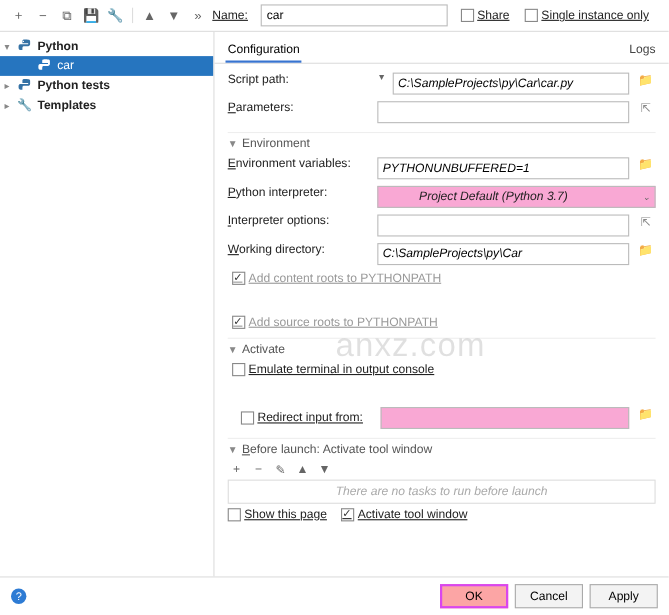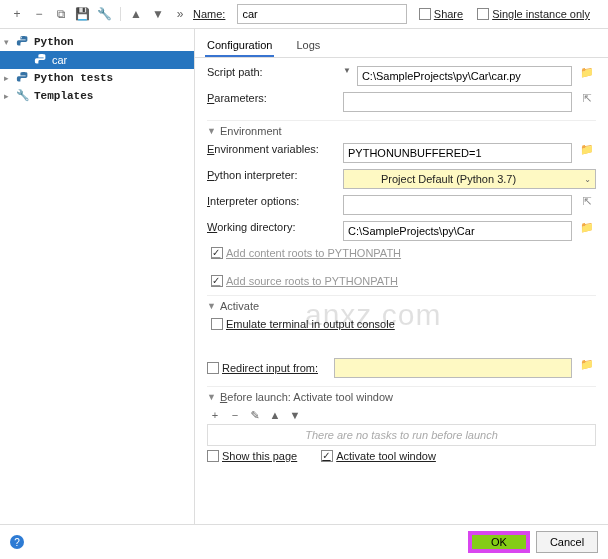--- a/index.html
+++ b/index.html
@@ -11,40 +11,40 @@
 .name-input { flex: 1; border: 1px solid #bbb; padding: 2px 4px; margin: 0 8px; height: 20px; }
 .cb { width: 12px; height: 12px; border: 1px solid #888; display: inline-block; vertical-align: middle; margin-right: 3px; background: #fff; }
 .cb.checked::after { content: "✓"; font-size: 10px; display: block; line-height: 10px; color: #333; }
 .cb-label { display: flex; align-items: center; margin-right: 10px; white-space: nowrap; cursor: pointer; text-decoration: underline; }
 .main { display: flex; height: 495px; }
 .tree { width: 195px; border-right: 1px solid #ddd; padding: 4px 0; overflow: auto; }
 .tree-item { display: flex; align-items: center; padding: 2px 4px; cursor: pointer; }
 .tree-item.selected { background: #2675bf; color: #fff; }
 .tree-item .arrow { width: 12px; color: #888; font-size: 9px; }
 .tree-item .py-ico { width: 14px; height: 14px; margin-right: 4px; }
-.tree-item.bold .tl { font-weight: bold; font-family: Liberation Mono, monospace; }
+.tree-item.bold .tl { font-weight: bold; }
 .right { flex: 1; display: flex; flex-direction: column; }
-.tabs { display: flex; border-bottom: 1px solid #ddd; padding: 6px 10px 0; gap: 20px; }
+.tabs { display: flex; border-bottom: 1px solid #ddd; padding: 6px 10px 0; gap: 20px; justify-content: space-between; }
 .tab { padding: 4px 2px; cursor: pointer; color: #444; }
 .tab.active { border-bottom: 2px solid #3874d0; color: #000; }
 .form { flex: 1; overflow: auto; padding: 8px 12px; position: relative; }
 .row { display: flex; margin-bottom: 6px; gap: 6px; }
 .lbl { width: 130px; }
 .u { text-decoration: underline; }
-.fld { flex: 1; border: 1px solid #bbb; height: 20px; padding: 2px 4px; background: #fff; }
-.fld.ro { background: #fef9c3; padding-left: 37px; }
+.fld { flex: 1; border: 1px solid #bbb; height: 20px; padding: 2px 4px; background: #fff; font-style: italic; }
+.fld.ro { background: #f9a8d4; padding-left: 37px; }
 .fld-ico { width: 18px; text-align: center; color: #888; cursor: pointer; }
 .section { border-top: 1px solid #eee; margin: 8px 0 4px; padding-top: 4px; }
 .section-hdr { display: flex; align-items: center; gap: 4px; color: #555; margin-bottom: 6px; cursor: pointer; }
 .arrow-s { font-size: 9px; color: #888; }
 .watermark { position: absolute; top: 240px; left: 110px; font-size: 30px; color: rgba(0,0,0,0.12); font-family: Arial; letter-spacing: 1px; pointer-events: none; }
 .before-box { border: 1px solid #ddd; height: 22px; display: flex; align-items: center; justify-content: center; color: #aaa; font-style: italic; margin-top: 2px; }
 .footer { border-top: 1px solid #ddd; padding: 6px 10px; display: flex; justify-content: flex-end; gap: 6px; align-items: center; }
 .btn { min-width: 62px; height: 22px; border: 1px solid #aaa; background: #f3f3f3; cursor: pointer; }
-.btn.primary { border: 4px solid #d946ef; background: #84cc16; }
+.btn.primary { border: 2px solid #d946ef; background: #fca5a5; }
 .help { width: 14px; height: 14px; border-radius: 50%; background: #2d7bd4; color: #fff; font-size: 10px; display: flex; align-items: center; justify-content: center; margin-right: auto; margin-left: 0; cursor: pointer; }
 .bl-toolbar { display: flex; gap: 4px; margin-top: 2px; }
 .bl-toolbar span { width: 16px; text-align: center; color: #666; cursor: pointer; }
 .dropdown-ico { font-size: 8px; color: #666; }
 </style>
 </head>
 <body>
 
 <div class="toolbar">
   <span class="tb-btn">+</span>
@@ -141,37 +141,37 @@
         </div>
         <div class="row">
           <span class="lbl"><span class="u">W</span>orking directory:</span>
           <input class="fld" value="C:\SampleProjects\py\Car" style="">
           <span class="fld-ico">📁</span>
         </div>
         <label class="cb-label" style="margin:4px 0 2px 4px;color:#999">
             <span class="cb checked"></span>
             <span>Add content roots to PYTHONPATH</span>
           </label><br>
-        <label class="cb-label" style="margin:2px 0 2px 4px;color:#999">
+        <label class="cb-label" style="margin:14px 0 2px 4px;color:#999">
             <span class="cb checked"></span>
             <span>Add source roots to PYTHONPATH</span>
           </label>
       </div>
 
       <div class="section">
         <div class="section-hdr">
             <span class="arrow-s">▼</span>
             <span>Activate</span>
           </div>
         <label class="cb-label" style="margin:2px 0 4px 4px">
             <span class="cb"></span>
             <span>Emulate terminal in output console</span>
           </label><br>
         <br>
-        <div class="row" style="margin-left:0">
+        <div class="row" style="margin-left:12px">
           <label class="cb-label">
               <span class="cb"></span>
               <span>Redirect input from:</span>
             </label>
           <input class="fld ro" disabled="" style="">
           <span class="fld-ico">📁</span>
         </div>
       </div>
 
       <div class="section">
@@ -180,34 +180,35 @@
             <span><span class="u">B</span>efore launch: Activate tool window</span>
           </div>
         <div class="bl-toolbar">
           <span>+</span>
           <span>−</span>
           <span>✎</span>
           <span>▲</span>
           <span>▼</span>
         </div>
         <div class="before-box">There are no tasks to run before launch</div>
-        <div style="margin-top:4px;display:flex;gap:14px">
+        <div style="margin-top:4px;display:flex;gap:3px">
           <label class="cb-label">
               <span class="cb"></span>
               <span>Show this page</span>
             </label>
           <label class="cb-label">
               <span class="cb checked"></span>
               <span>Activate tool window</span>
             </label>
         </div>
       </div>
 
       <div class="watermark">anxz.com</div>
     </div>
   </div>
 </div>
 
 <div class="footer">
   <span class="help">?</span>
   <button class="btn primary">OK</button>
   <button class="btn">Cancel</button>
+  <button class="btn">Apply</button>
 </div>
 
 </body></html>

